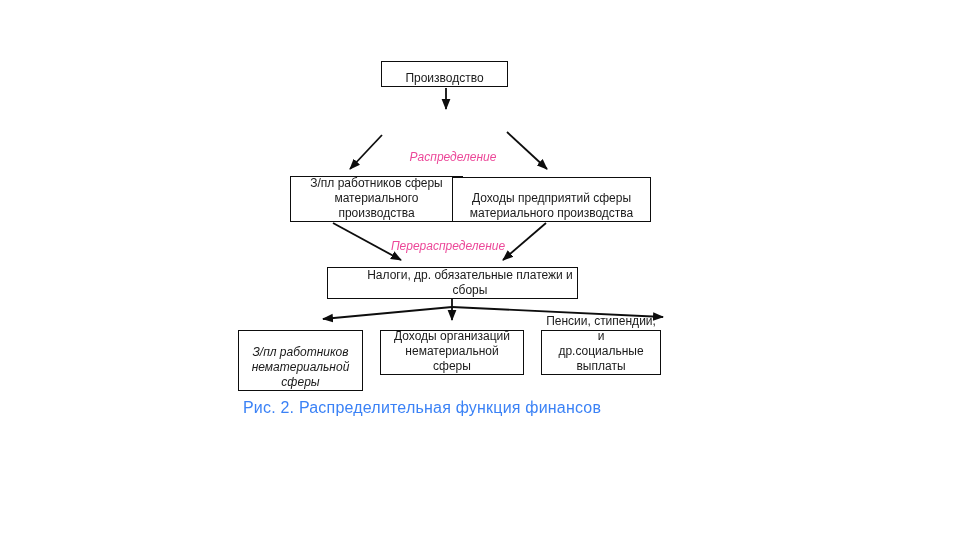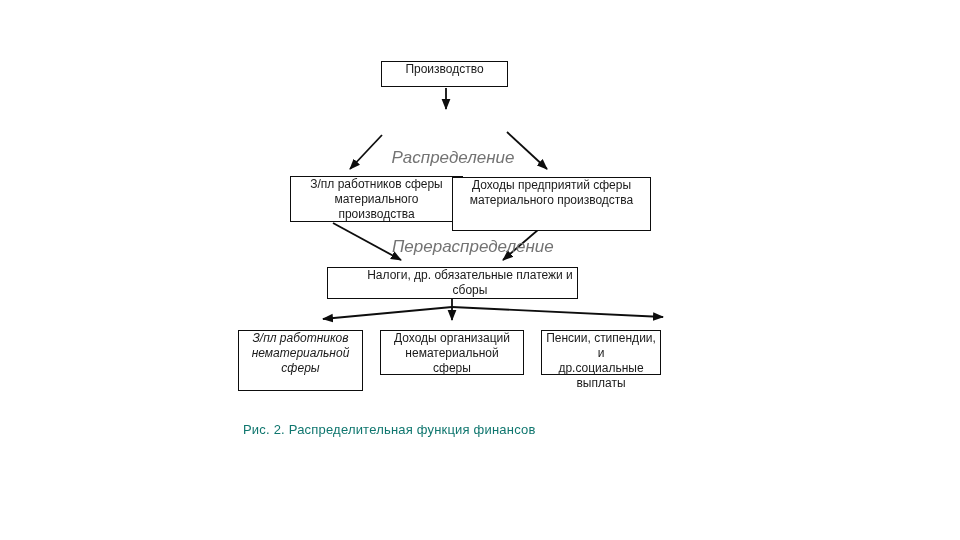--- a/index.html
+++ b/index.html
@@ -9,52 +9,52 @@
     background:#ffffff;
     font-family:"Liberation Sans", sans-serif;
     overflow:hidden;
   }
   .arrow-layer{position:absolute;left:0;top:0;width:960px;height:540px;pointer-events:none;}
   .node{
     position:absolute;
     box-sizing:border-box;
     border:1.5px solid #0d0d0d;
     background:#ffffff;
-    display:flex;align-items:flex-start;justify-content:center;
+    display:flex;align-items:flex-end;justify-content:center;
     text-align:center;
     font-size:12px;line-height:15px;
     color:#1a1a1a;
     padding:0 2px;
   }
   .flow-label{
     position:absolute;
     font-style:italic;
-    font-size:17px;line-height:15px;
-    color:#737373;
+    font-size:12px;line-height:15px;
+    color:#ec4899;
     text-align:center;
   }
   .caption{
     position:absolute;
-    left:243px;top:419px;
-    font-size:13px;line-height:22px;
-    color:#0f766e;
+    left:243px;top:397px;
+    font-size:16px;line-height:22px;
+    color:#3b82f6;
     letter-spacing:0.2px;
     white-space:nowrap;
   }
   
   #n-production        {left:381px;top:61px; width:127px;height:26px;}
   #n-national-income   {left:381px;top:113px;width:126px;height:36px;}
   #n-wages-material    {left:263px;top:176px;width:173px;height:46px;margin-left:27px;}
-  #n-income-material   {left:452px;top:177px;width:199px;height:54px;}
+  #n-income-material   {left:452px;top:177px;width:199px;height:45px;}
   #n-taxes             {left:327px;top:267px;width:251px;height:32px;padding-left:37px;}
   #n-wages-nonmaterial {left:238px;top:330px;width:125px;height:61px;font-style:italic;}
   #n-income-nonmaterial{left:380px;top:330px;width:144px;height:45px;}
   #n-pensions          {left:541px;top:330px;width:120px;height:45px;}
   #lbl-distribution    {left:383px;top:150px;width:140px;}
-  #lbl-redistribution  {left:392px;top:239px;width:160px;}
+  #lbl-redistribution  {left:368px;top:239px;width:160px;}
 </style>
 </head>
 <body>
 
 <div class="canvas">
 
   <svg class="arrow-layer" width="960" height="540" viewBox="0 0 960 540" xmlns="http://www.w3.org/2000/svg">
     <defs>
       <marker id="ah" markerUnits="userSpaceOnUse" markerWidth="12" markerHeight="10" refX="10" refY="5" orient="auto">
         <path d="M0,0.6 L11,5 L0,9.4 z" fill="#0d0d0d"></path>

